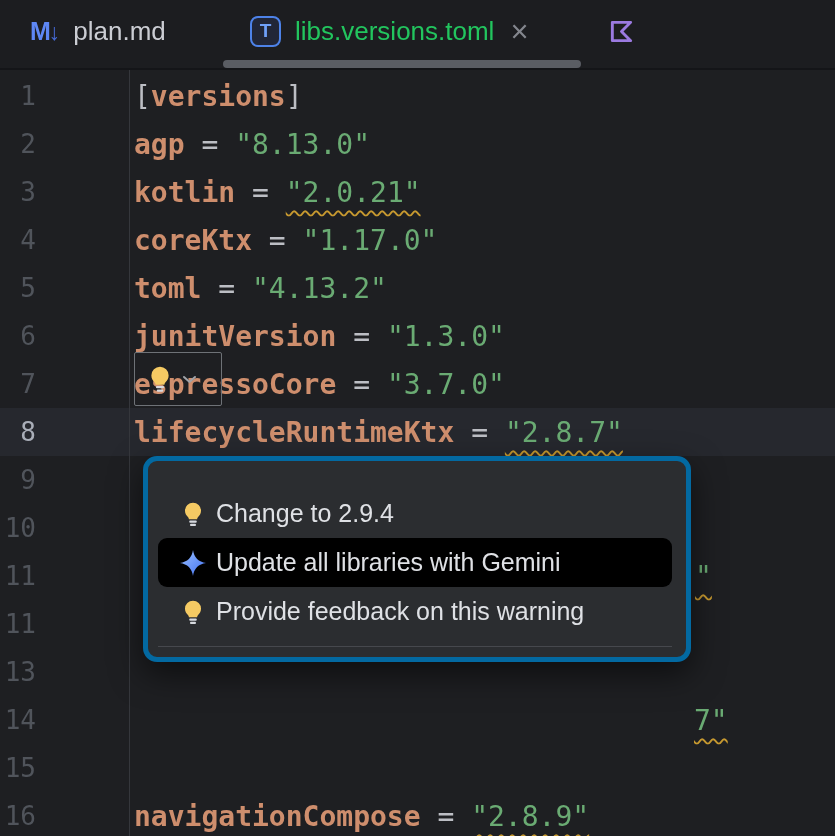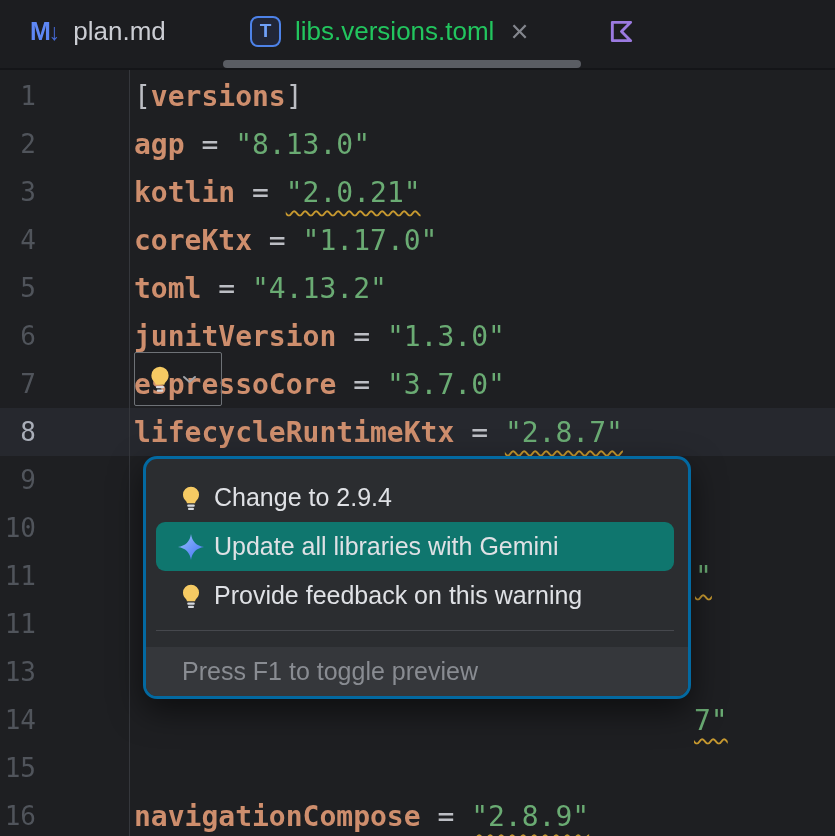--- a/index.html
+++ b/index.html
@@ -65,30 +65,30 @@
   
   .intent-box {
     position:absolute; left:134px; top:352px; width:88px; height:54px;
     border:1.5px solid #6E7277; box-sizing:border-box; border-radius:2px;
     display:flex; align-items:center; padding-left:11px; gap:8px; z-index:2;
   }
 
   
   .popup {
     position:absolute; left:143px; top:456px; width:548px; z-index:10;
-    background:#2B2D30; border:3px solid #0369a1; border-radius:14px;
+    background:#2B2D30; border:5px solid #0369a1; border-radius:14px;
     box-shadow:0 12px 32px rgba(0,0,0,0.55);
-    padding-top:14px; box-sizing:border-box; overflow:hidden;
+    padding-top:28px; box-sizing:border-box; overflow:hidden;
     color:#DFE1E5; font-size:25px;
   }
   .menu-item {
     height:49px; display:flex; align-items:center;
     margin:0 14px 0 10px; padding-left:20px; border-radius:9px;
   }
-  .menu-item.selected { background:#0f766e; }
+  .menu-item.selected { background:#000000; }
   .mi-icon { width:30px; flex:none; display:flex; justify-content:center; align-items:center; margin-right:8px; }
   .mi-label { white-space:nowrap; }
   .menu-sep { height:1px; background:#46484D; margin:10px 14px 10px 10px; }
   .popup-footer {
     margin-top:16px; height:49px; background:#35373B;
     display:flex; align-items:center; padding-left:36px;
     color:#898C92; font-size:25px;
   }
 </style>
 </head>
@@ -240,17 +240,14 @@
         <rect x="9.2" y="21.1" width="5.6" height="1.9" rx="0.95" fill="#D6D9DE"></rect>
       </svg>
     </span>
     <span class="mi-label">Provide feedback on this warning</span>
   </div>
 
 
   <div class="menu-sep"></div>
 
 
-  <div class="popup-footer">
-    <span>Press F1 to toggle preview</span>
-  </div>
 
 </div>
 
 </body></html>

